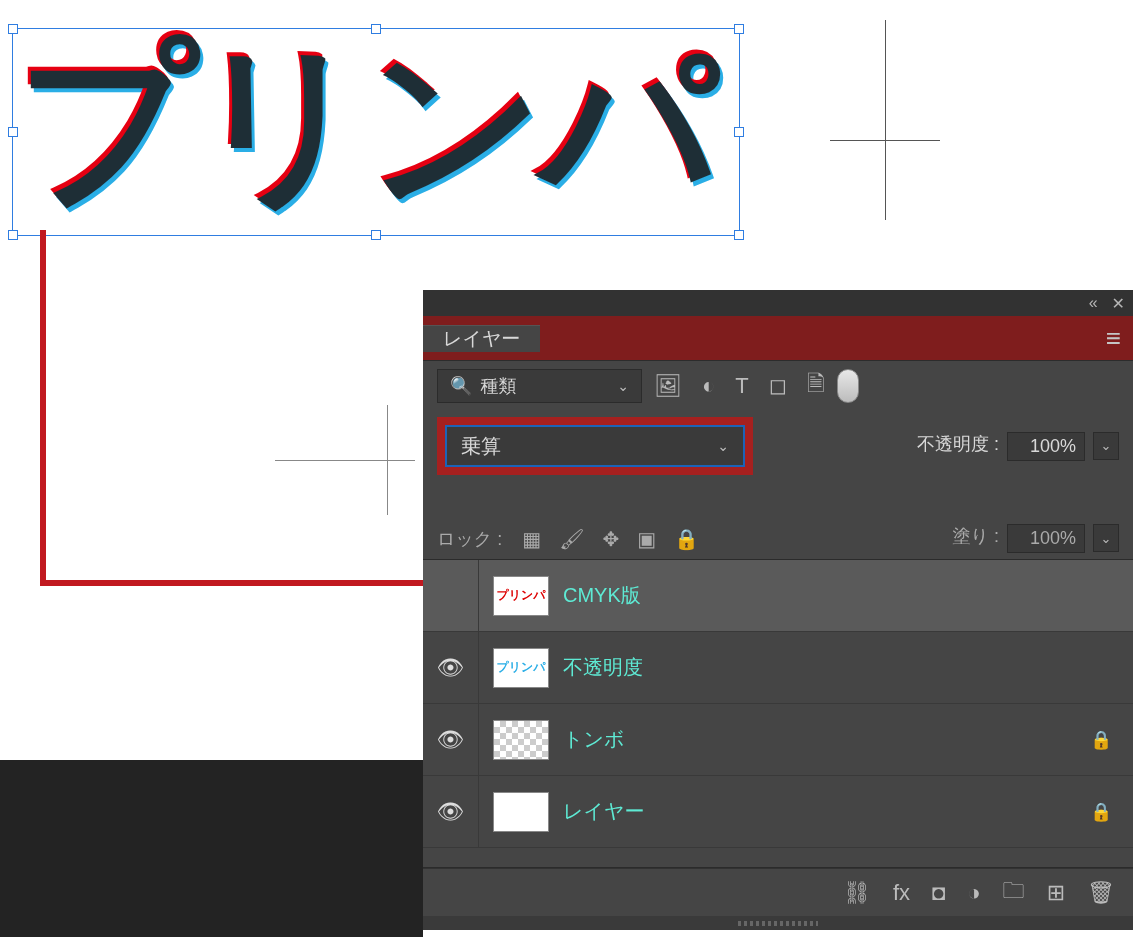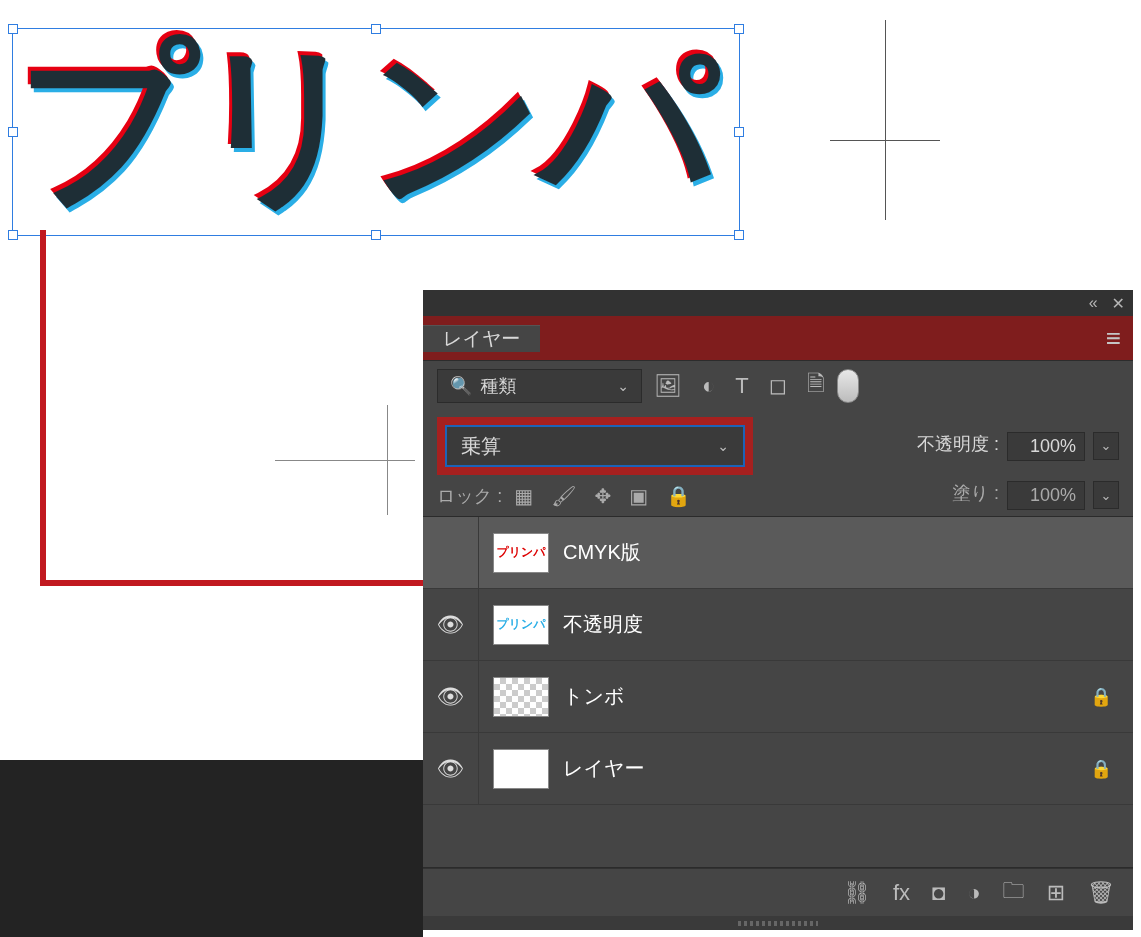--- a/index.html
+++ b/index.html
@@ -178,21 +178,21 @@
     padding:3px 8px; width:78px; text-align:right;
     font-size:18px;
   }
   .mini-chev {
     border:1px solid #2b2b2b; background:#3a3a3a;
     width:26px; height:28px; display:flex;
     align-items:center; justify-content:center;
     font-size:13px; color:#bbb;
   }
 
-  .lock-row { color:#aaa; gap:12px; padding-top:0; }
+  .lock-row { color:#aaa; gap:20px; padding-top:0;margin-top:43px; }
   .lock-icons { display:flex; gap:18px; font-size:20px; }
 
   .layers-list {
     flex:1;
     border-top:1px solid #2b2b2b;
     border-bottom:1px solid #2b2b2b;
     overflow:hidden;
   }
   .layer-row {
     display:flex; align-items:center;
@@ -218,21 +218,21 @@
     background-image:
       linear-gradient(45deg,#ccc 25%,transparent 25%),
       linear-gradient(-45deg,#ccc 25%,transparent 25%),
       linear-gradient(45deg,transparent 75%,#ccc 75%),
       linear-gradient(-45deg,transparent 75%,#ccc 75%);
     background-size:12px 12px;
     background-position:0 0,0 6px,6px -6px,-6px 0;
   }
   .thumb-red-text { color:#d00; font-size:12px; font-weight:900; }
   .thumb-blue-text { color:#2aaee6; font-size:12px; font-weight:900; }
-  .layer-name { font-size:20px; color:#ffffff; }
+  .layer-name { font-size:20px; color:#5eead4; }
   .lock-ind { margin-left:auto; font-size:18px; color:#ddd; }
 
   .panel-footer {
     height:48px;
     display:flex; align-items:center; justify-content:flex-end;
     gap:22px; padding:0 18px;
     color:#bbb; font-size:22px;
     border-top:1px solid #323232;
     background:#454545;
   }

